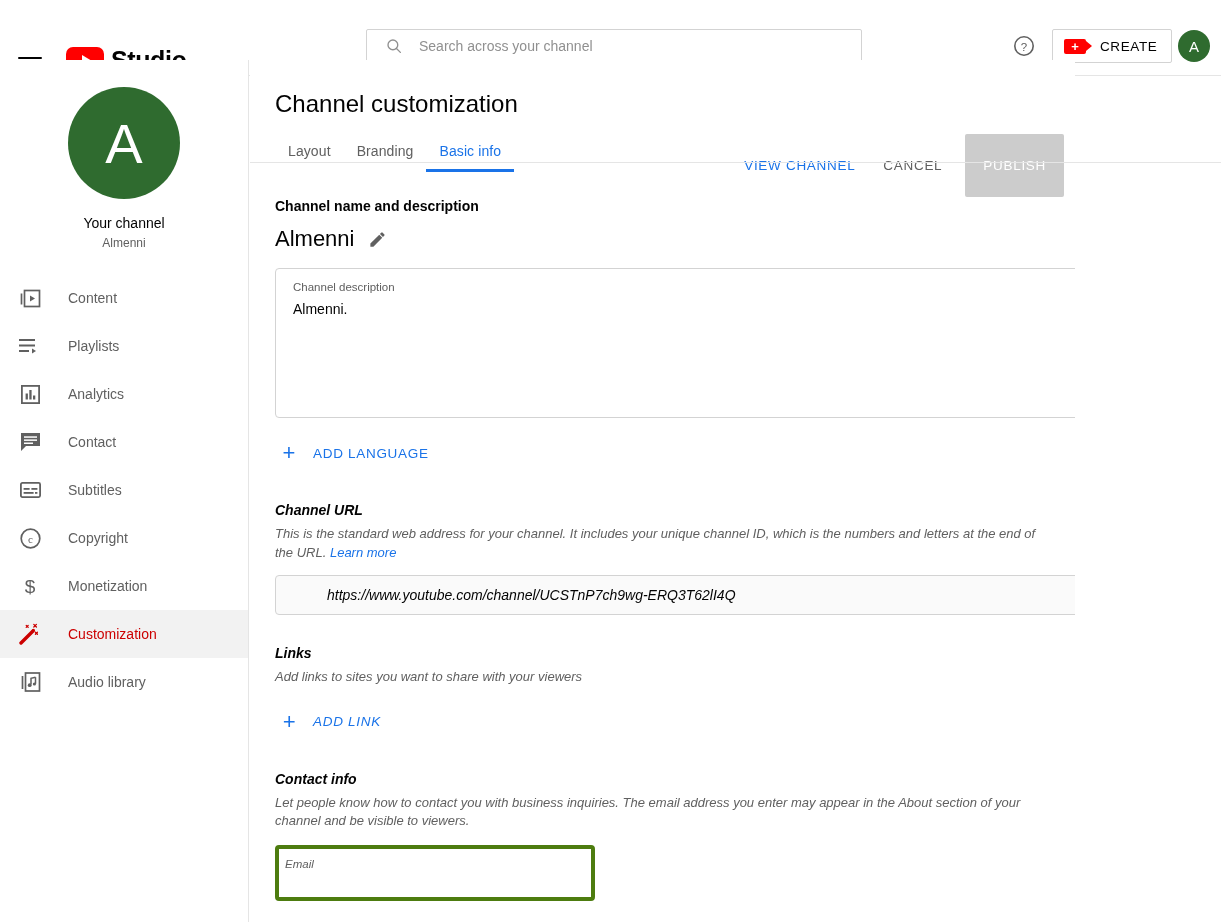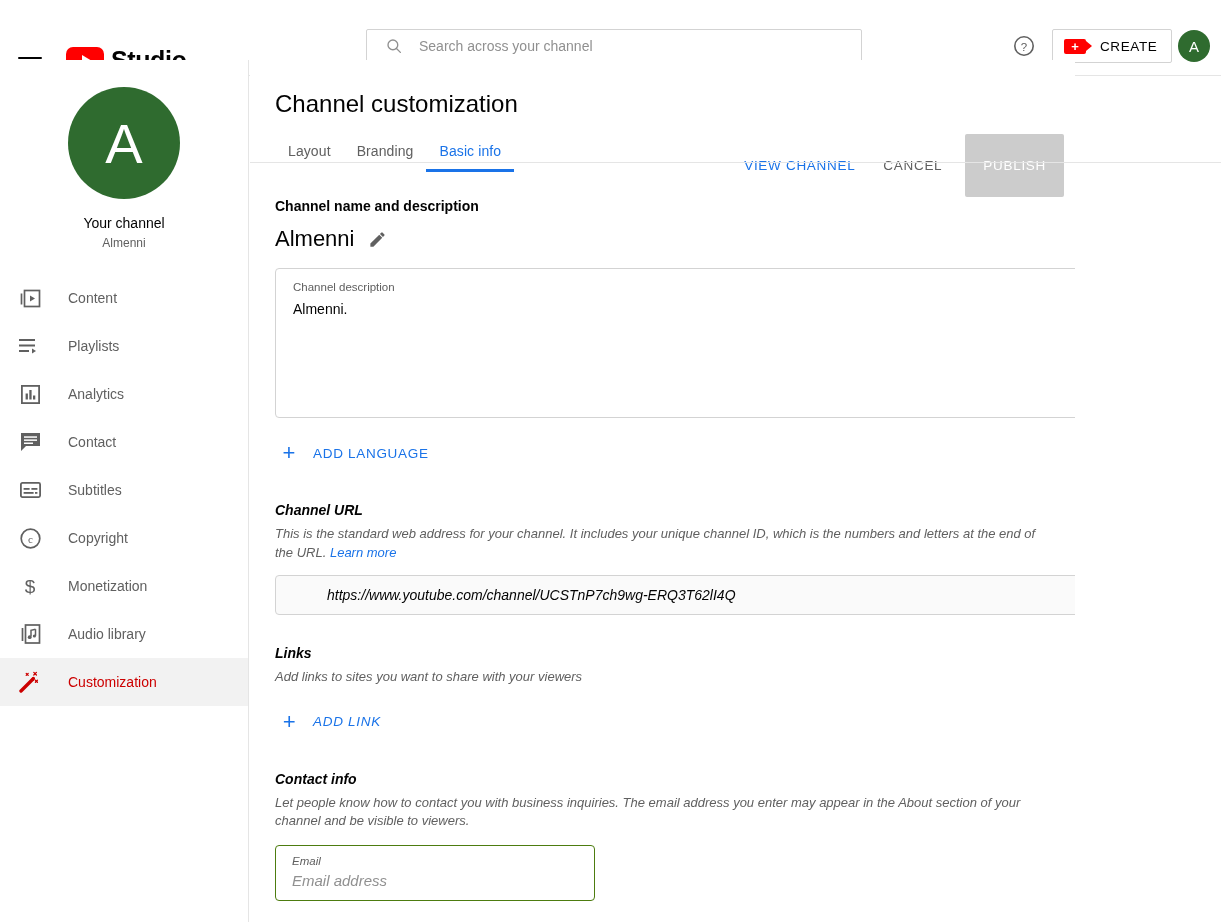--- a/index.html
+++ b/index.html
@@ -246,22 +246,22 @@
   .copy-btn {
     position: absolute; right: 8px; top: 5px;
     width: 30px; height: 30px;
     display: flex; align-items: center; justify-content: center;
     cursor: pointer; border-radius: 50%;
   }
 
   .email-box {
     margin-top: 14px; margin-left: 0;
     width: 320px; height: 56px;
-    border: 1px solid #4d7c0f; border-radius: 4px;
-    padding: 9px 16px; background: #fff;
+    border: 4px solid #4d7c0f; border-radius: 4px;
+    padding: 9px 6px; background: #fff;
   }
   .email-ph { font-size: 15px; color: #909090; margin-top: 5px; }
 </style>
 </head>
 <body>
 
 <div class="topbar">
   <div class="hamburger">
     <span></span>
       <span></span>
@@ -386,54 +386,54 @@
       <span class="lbl">Copyright</span>
     </div>
 
     <div class="navitem">
       <span class="ic">
         <svg width="20" height="22" viewBox="0 0 20 22">
             <text x="10" y="17.5" font-size="19" text-anchor="middle" fill="#606060" font-family="Liberation Sans, sans-serif">$</text>
           </svg>
       </span>
       <span class="lbl">Monetization</span>
-    </div>
-
-    <div class="navitem">
-      <span class="ic">
-        <svg width="21" height="20" viewBox="0 0 21 20">
-            <rect x="5.5" y="1" width="14" height="18" fill="none" stroke="#606060" stroke-width="1.7"></rect>
-            <path d="M2.5 4v13" stroke="#606060" stroke-width="1.7"></path>
-            <path d="M15.5 5.2v6.6" stroke="#606060" stroke-width="1.5"></path>
-            <path d="M15.5 5.2l-4.5 1.1v6.2" stroke="#606060" stroke-width="1.5" fill="none"></path>
-            <circle cx="9.7" cy="13.2" r="1.9" fill="#606060"></circle>
-            <circle cx="14.4" cy="12" r="1.6" fill="#606060"></circle>
-          </svg>
-      </span>
-      <span class="lbl">Audio library</span>
     </div>
 
     <div class="navitem active">
       <span class="ic">
         <svg width="22" height="22" viewBox="0 0 22 22">
           <line x1="2" y1="20" x2="14" y2="8" stroke="#cc0000" stroke-width="3.4" stroke-linecap="round"></line>
           <g stroke="#cc0000" stroke-width="1.3" stroke-linecap="round">
             <line x1="14.8" y1="1.4" x2="17.4" y2="4"></line>
               <line x1="17.4" y1="1.4" x2="14.8" y2="4"></line>
             <line x1="7.2" y1="2.4" x2="9.2" y2="4.4"></line>
               <line x1="9.2" y1="2.4" x2="7.2" y2="4.4"></line>
             <line x1="16.4" y1="9.2" x2="18.4" y2="11.2"></line>
               <line x1="18.4" y1="9.2" x2="16.4" y2="11.2"></line>
           </g>
           <circle cx="14.4" cy="7.3" r="1.6" fill="#cc0000"></circle>
         </svg>
       </span>
       <span class="lbl">Customization</span>
     </div>
 
+    <div class="navitem">
+      <span class="ic">
+        <svg width="21" height="20" viewBox="0 0 21 20">
+            <rect x="5.5" y="1" width="14" height="18" fill="none" stroke="#606060" stroke-width="1.7"></rect>
+            <path d="M2.5 4v13" stroke="#606060" stroke-width="1.7"></path>
+            <path d="M15.5 5.2v6.6" stroke="#606060" stroke-width="1.5"></path>
+            <path d="M15.5 5.2l-4.5 1.1v6.2" stroke="#606060" stroke-width="1.5" fill="none"></path>
+            <circle cx="9.7" cy="13.2" r="1.9" fill="#606060"></circle>
+            <circle cx="14.4" cy="12" r="1.6" fill="#606060"></circle>
+          </svg>
+      </span>
+      <span class="lbl">Audio library</span>
+    </div>
+
   </div>
 </div>
 
 <div class="main">
 
   <div class="page-title">Channel customization</div>
 
   <div class="tabbar">
     <div class="tab-wrap">
         <div class="tab">Layout</div>
@@ -498,20 +498,19 @@
         <span class="plus">+</span>
         <span class="txt">ADD LINK</span>
       </div>
     </div>
 
     <div class="block">
       <div class="sec-h">Contact info</div>
       <div class="sec-p">Let people know how to contact you with business inquiries. The email address you enter may appear in the About section of your channel and be visible to viewers.</div>
       <div class="email-box">
         <div class="fld-label">Email</div>
-        <div class="email-ph">Email address</div>
       </div>
     </div>
 
   </div>
 </div>
 
 <div class="tabline"></div>
 
 </body></html>

